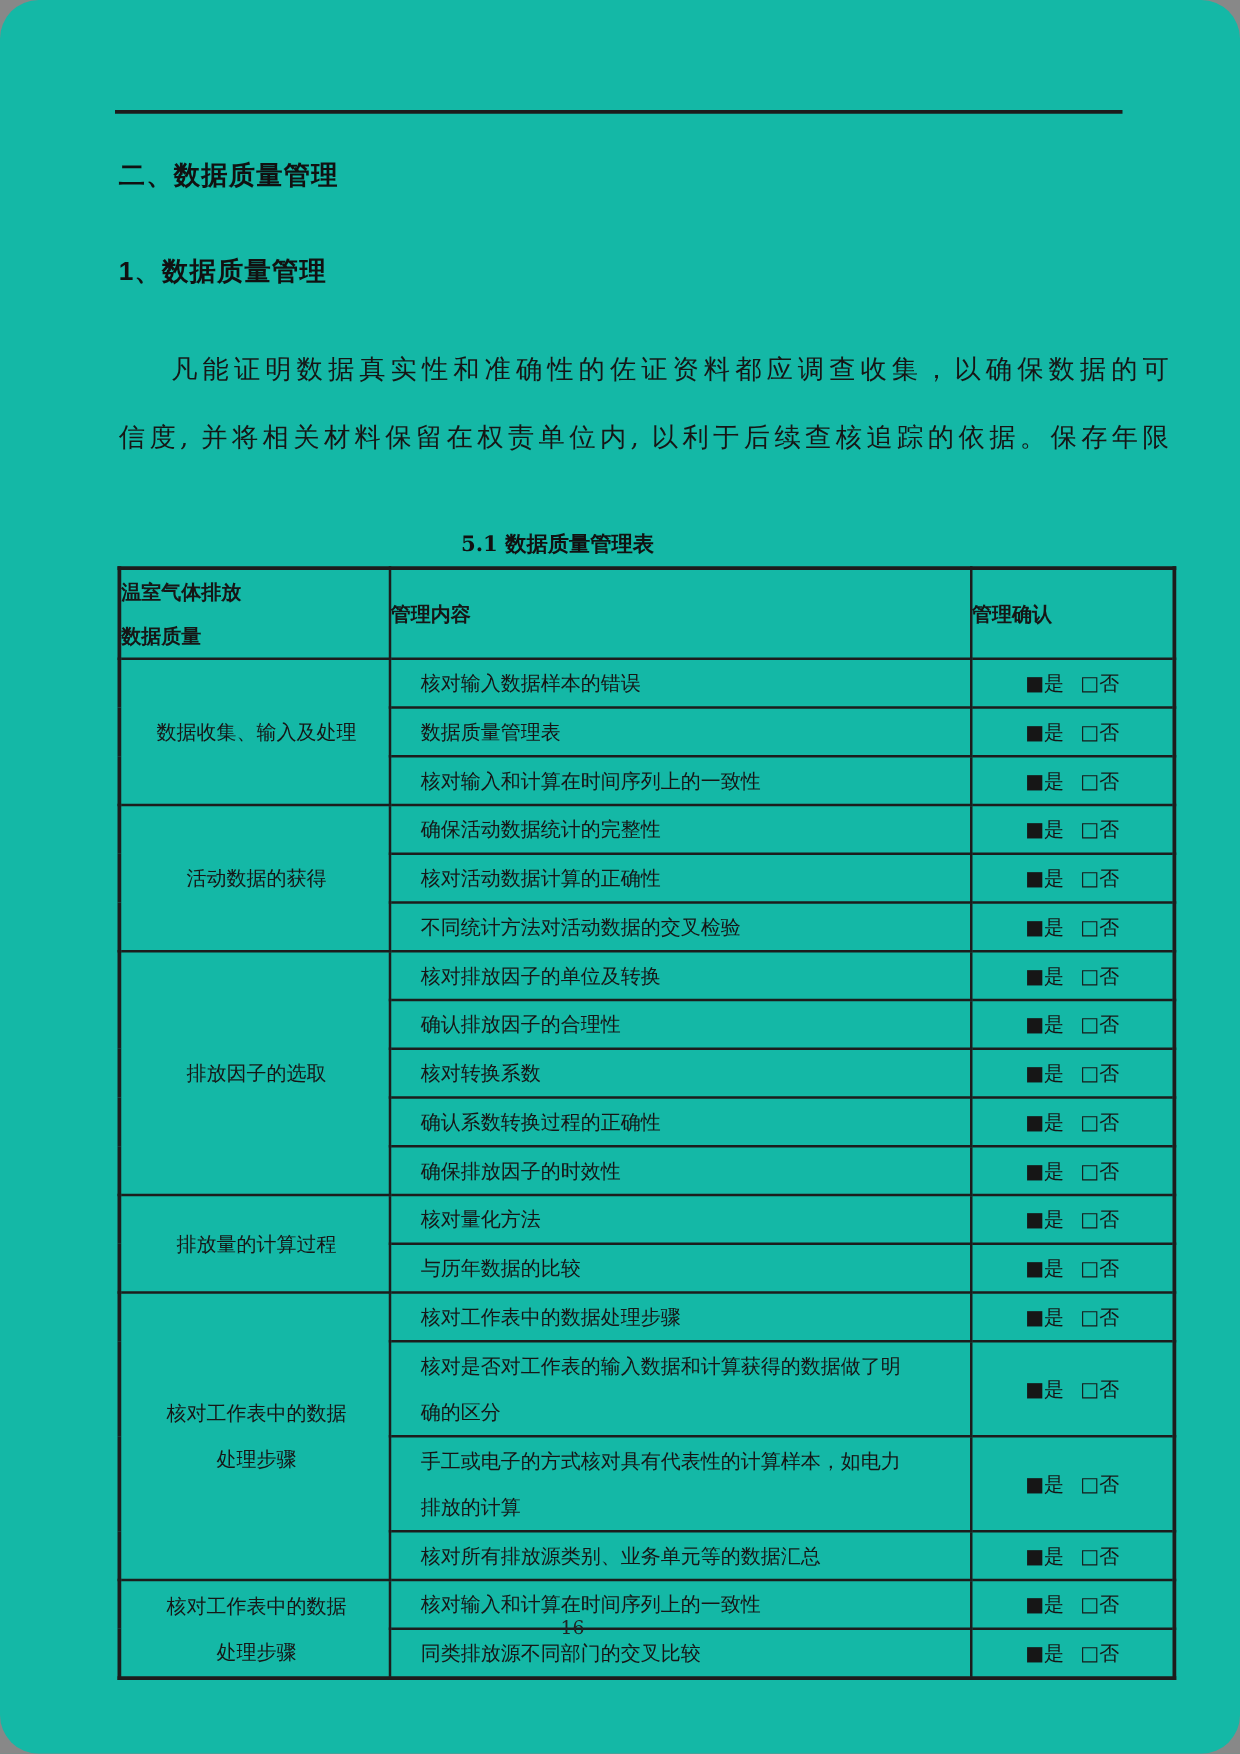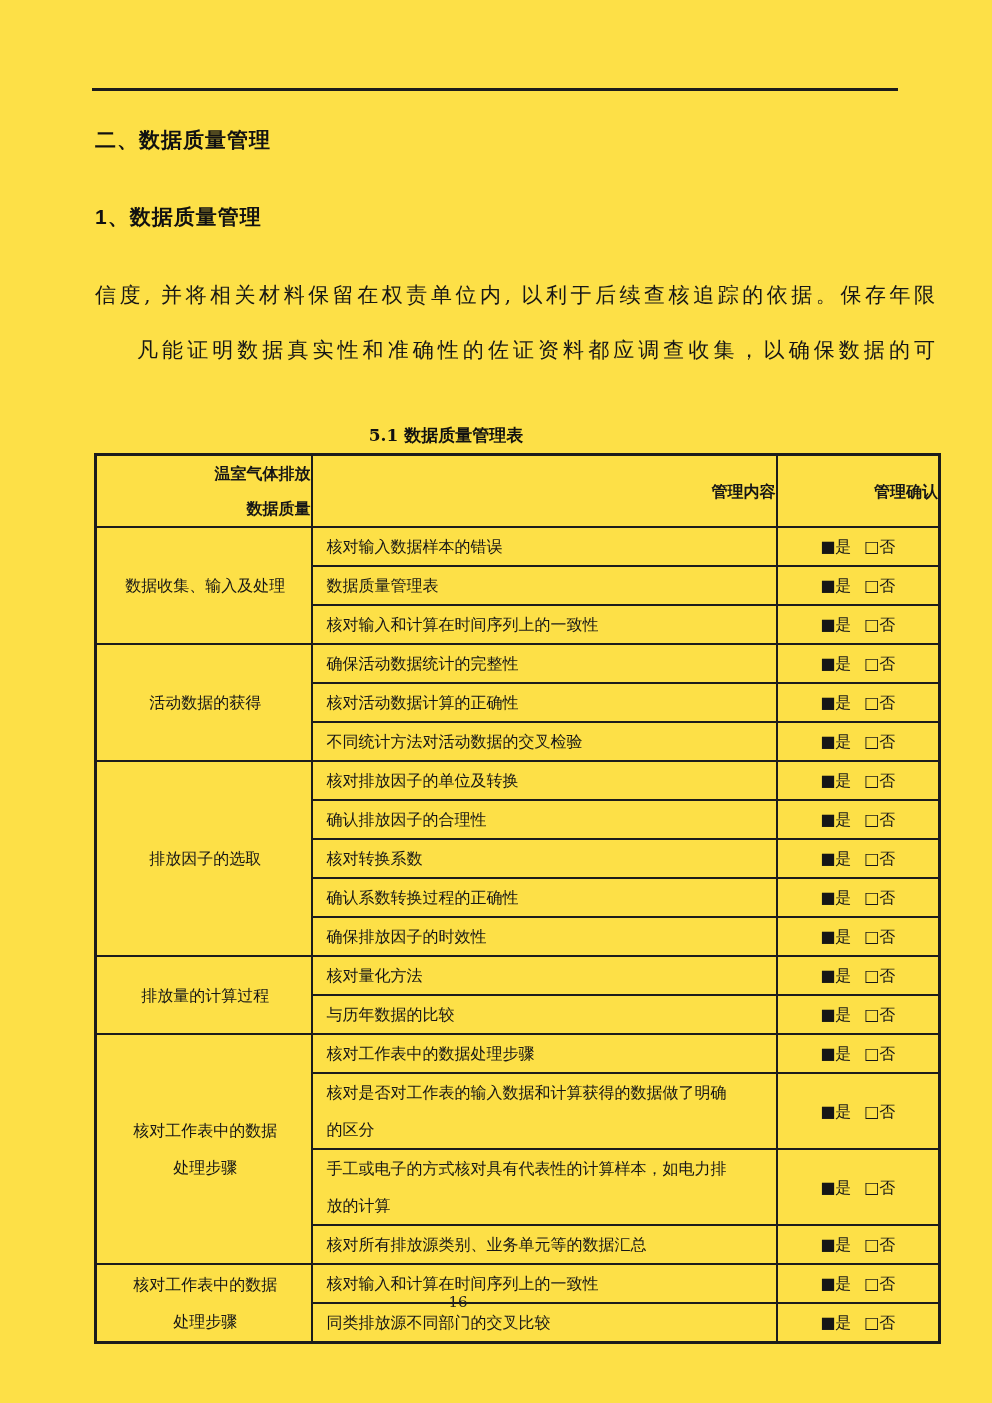--- a/index.html
+++ b/index.html
@@ -1,24 +1,25 @@
 <!DOCTYPE html>
 <html><head>
 <meta charset="utf-8">
 <style>
   html, body { margin: 0; padding: 0; background: #888; }
   .page {
     position: relative;
     width: 992px;
     height: 1403px;
-    background: #fde047;
+    background: #14b8a6;
     margin: 0 auto;
     font-family: "DejaVu Serif", serif;
     color: #161616;
     overflow: hidden;
+    border-radius: 31px;
   }
   .top-rule {
     position: absolute;
     left: 92px; top: 88px;
     width: 806px; height: 3px;
     background: #1c1c1c;
   }
   .h-main {
     position: absolute;
     left: 95px; top: 126px;
@@ -75,25 +76,25 @@
   .qtable col.c3 { width: 163px; }
   .qtable, .qtable th, .qtable td { border: 2px solid #1c1c1c; }
   .qtable { border-width: 3px; }
   .qtable th, .qtable td {
     padding: 0;
     line-height: 37px;
     vertical-align: middle;
     font-weight: normal;
   }
   .qtable thead tr { height: 71px; }
-  .qtable thead th { font-weight: bold; text-align: right; line-height: 35px; }
+  .qtable thead th { font-weight: bold; text-align: left; line-height: 35px; }
   .qtable tr.r1 { height: 37px; }
   .qtable tr.r2 { height: 74px; }
   .qtable td.cat { text-align: center; padding: 0 8px 0 11px; }
-  .qtable td.item { text-align: left; padding: 0 42px 0 14px; }
+  .qtable td.item { text-align: left; padding: 0 42px 0 24px; }
   .qtable td.confirm { text-align: center; margin-left: 19px; }
   .cb-no { margin-left: 13px; }
   .pageno {
     position: absolute;
     left: 0; top: 1293px;
     width: 916px;
     text-align: center;
     font-size: 15px;
     color: #222;
   }
@@ -102,22 +103,22 @@
 <body>
 
 <div class="page">
 
   <div class="top-rule"></div>
 
   <div class="h-main">二、数据质量管理</div>
   <div class="h-sub">1、数据质量管理</div>
 
   <div class="para">
+    <div class="pline first">凡能证明数据真实性和准确性的佐证资料都应调查收集，以确保数据的可</div>
     <div class="pline">信度, 并将相关材料保留在权责单位内, 以利于后续查核追踪的依据。保存年限</div>
-    <div class="pline first">凡能证明数据真实性和准确性的佐证资料都应调查收集，以确保数据的可</div>
   </div>
 
   <div class="tbl-title">5.1 数据质量管理表</div>
 
   <table class="qtable">
     <colgroup>
         <col class="c1">
         <col class="c2">
         <col class="c3">
       </colgroup>

